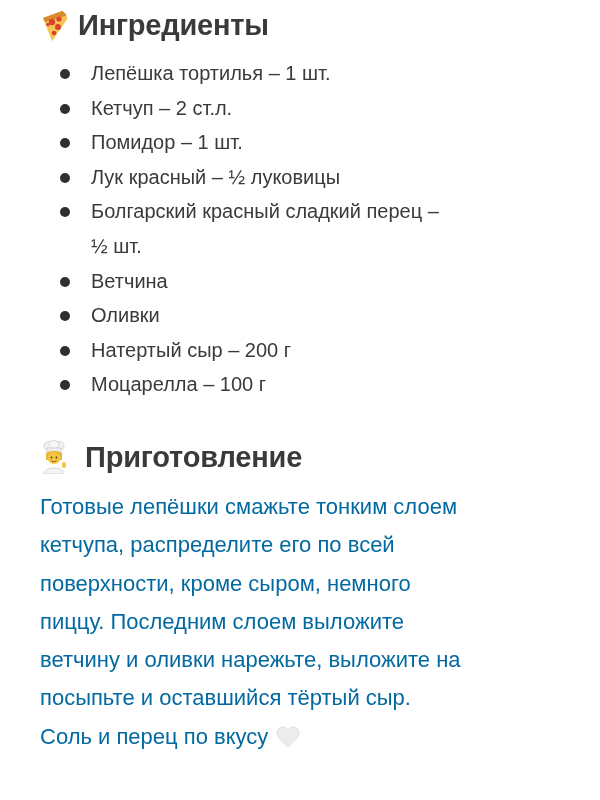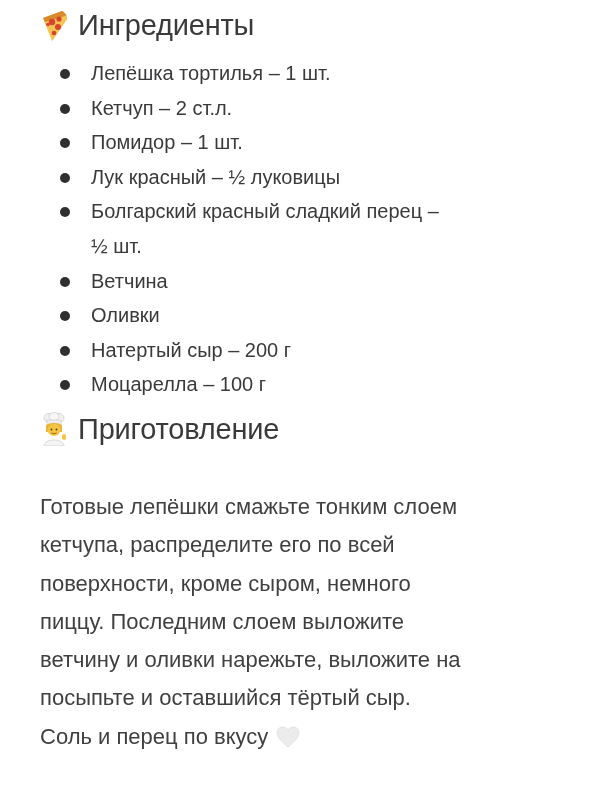--- a/index.html
+++ b/index.html
@@ -12,34 +12,34 @@
       height: 800px;
       overflow: hidden;
       position: relative;
       font-family: "Liberation Sans", sans-serif;
       color: #3a3a3c;
     }
     .heading {
       position: absolute;
       display: flex;
       align-items: center;
-      font-weight: normal;
+      font-weight: bold;
       font-size: 29px;
       color: #3a3a3c;
       letter-spacing: -0.2px;
     }
     .heading .emoji {
       display: inline-block;
       width: 30px;
       height: 34px;
       margin-right: 8px;
       position: relative;
     }
     #h-ingredients { left: 40px; top: 8px; }
-    #h-cooking { left: 40px; top: 412px; }
+    #h-cooking { left: 40px; top: 440px; gap: 7px; }
 
     
     .pizza {
       width: 28px; height: 34px;
     }
     
     .chef {
       width: 28px; height: 34px;
     }
 
@@ -68,21 +68,21 @@
       border-radius: 50%;
       background: #2f2f31;
     }
     .para {
       position: absolute;
       left: 40px;
       top: 488px;
       width: 520px;
       font-size: 22px;
       line-height: 38.3px;
-      color: #404040;
+      color: #0369a1;
       margin: 0;
     }
     .para .line { display: block; white-space: nowrap; }
     .heart {
       display: inline-block;
       vertical-align: -4px;
       margin-left: 8px;
     }
   </style>
 </head>

